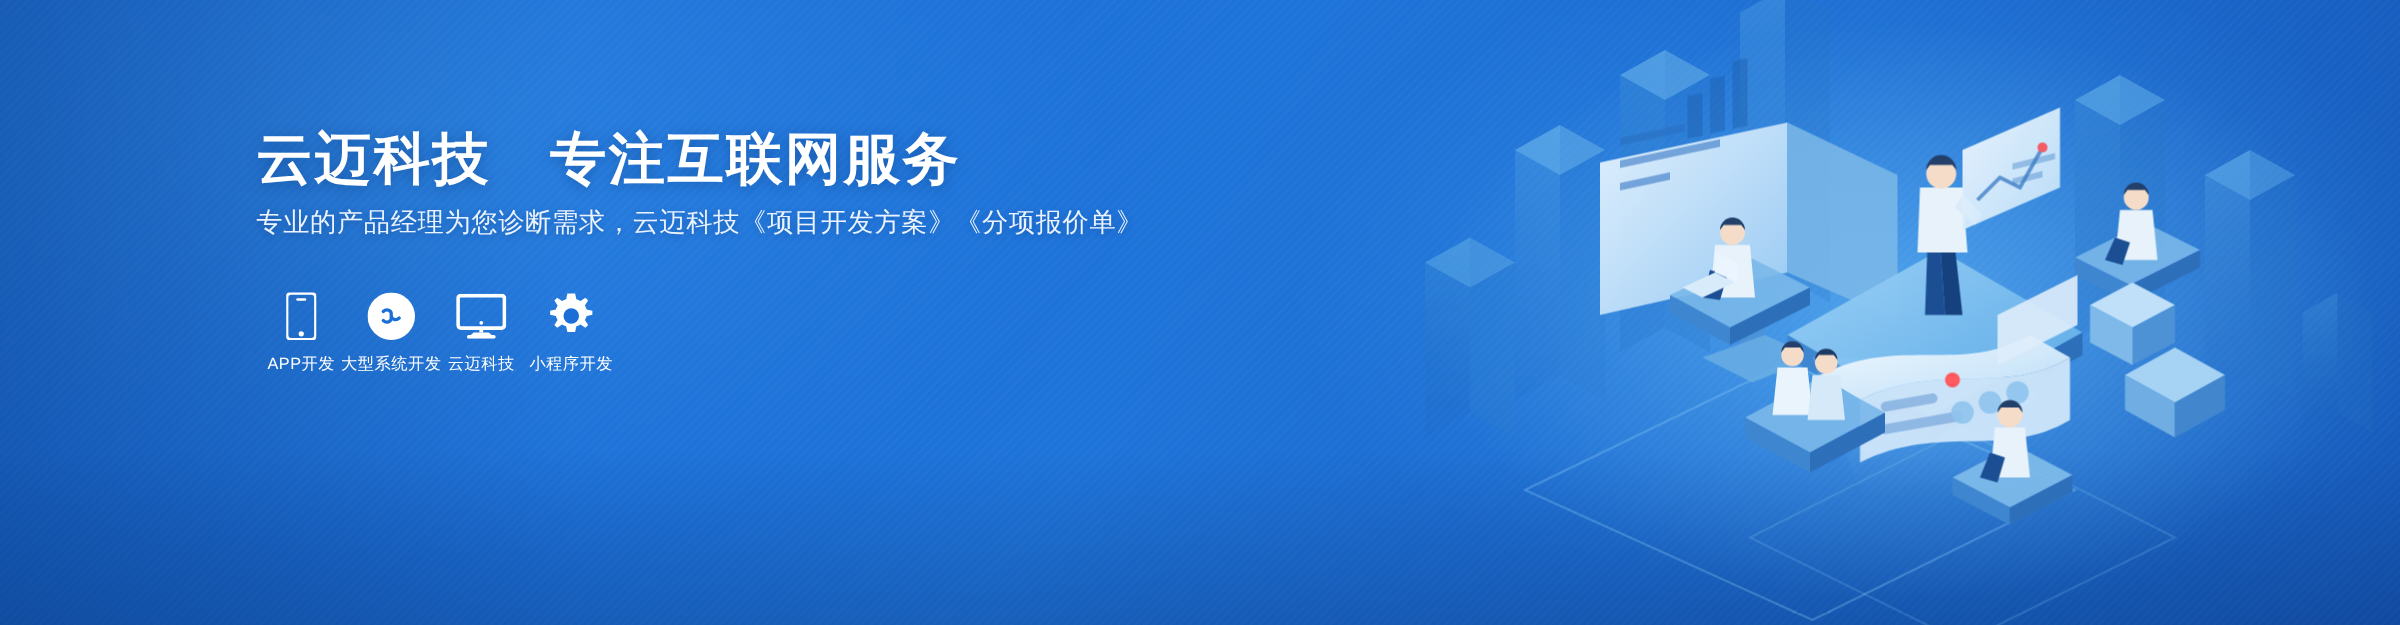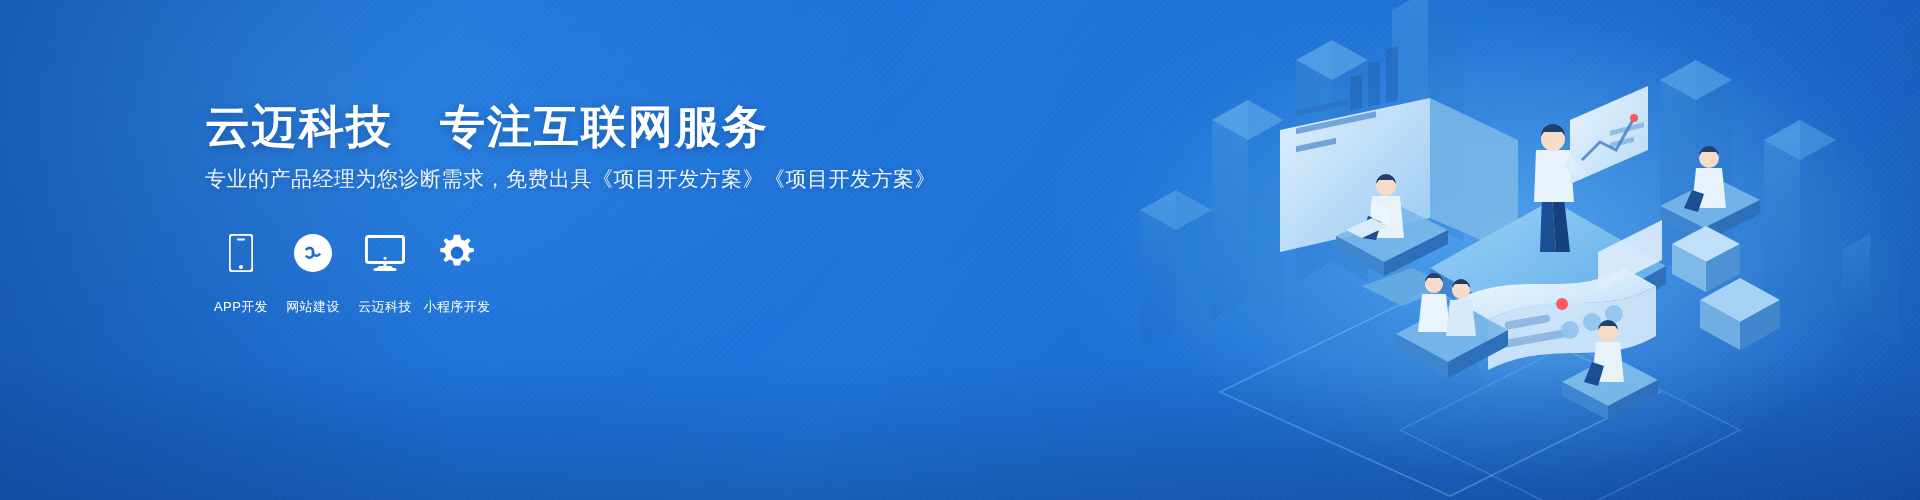--- a/index.html
+++ b/index.html
@@ -45,21 +45,21 @@
     text-shadow:0 1px 6px rgba(5,40,95,.30);
   }
   .subline.l1{top:147px;}
   .subline.l2{top:185px;}
 
   
   .services{position:absolute;left:0;top:232px;display:flex;align-items:flex-start;}
   .service{width:72px;display:flex;flex-direction:column;align-items:center;cursor:pointer;}
   .service .ico{height:42px;display:flex;align-items:center;justify-content:center;}
   .service .cap{
-    margin-top:24px;font-size:13px;color:#ffffff;white-space:nowrap;letter-spacing:.4px;
+    margin-top:8px;font-size:13px;color:#ffffff;white-space:nowrap;letter-spacing:.4px;
   }
   .service svg{display:block;}
 
   
   .art{position:absolute;right:0;top:0;width:820px;height:500px;}
   .art svg{display:block;}
 </style>
 </head>
 <body>
 
@@ -267,21 +267,21 @@
   </div>
 
   <div class="content">
 
     <h1 class="headline">
       <span>云迈科技</span>
       <span class="gap"></span>
       <span>专注互联网服务</span>
     </h1>
 
-    <p class="subline l1">专业的产品经理为您诊断需求，免费出具《项目开发方案》《项目开发方案》</p>
+    <p class="subline l1">专业的产品经理为您诊断需求，云迈科技《项目开发方案》《分项报价单》</p>
 
     <div class="services">
 
       <div class="service">
         <span class="ico">
           <svg width="24" height="38" viewBox="0 0 24 38" fill="#fff">
             <rect x="0.5" y="0.5" width="23" height="37" rx="3.5" ry="3.5" fill="none" stroke="#fff" stroke-width="2.4"></rect>
             <rect x="8" y="4.6" width="8" height="2" rx="1" fill="#fff"></rect>
             <circle cx="12" cy="33" r="2.1" fill="#fff"></circle>
           </svg>
@@ -290,21 +290,21 @@
       </div>
 
       <div class="service">
         <span class="ico">
           <svg width="38" height="38" viewBox="0 0 38 38">
             <circle cx="19" cy="19" r="19" fill="#fff"></circle>
             <path d="M12.6 15.2 c2.8 -2.6 6.8 -0.9 6.4 2.6 c-0.4 3.5 3.6 5.2 6.4 2.6" fill="none" stroke="#1b6ed6" stroke-width="2.6" stroke-linecap="round"></path>
             <path d="M12.6 22.4 c2.8 2.6 6.8 0.9 6.4 -2.6" fill="none" stroke="#1b6ed6" stroke-width="2.6" stroke-linecap="round"></path>
           </svg>
         </span>
-        <span class="cap">网站建设</span>
+        <span class="cap">大型系统开发</span>
       </div>
 
 
       <div class="service">
         <span class="ico">
           <svg width="40" height="36" viewBox="0 0 40 36" fill="none" stroke="#fff">
             <rect x="1.4" y="1.4" width="37.2" height="26" rx="2.4" stroke-width="3"></rect>
             <circle cx="20" cy="23.2" r="1.5" fill="#fff" stroke="none"></circle>
             <path d="M20 28 L20 31" stroke-width="3"></path>
             <path d="M10 34.4 L30 34.4" stroke-width="3" stroke-linecap="round"></path>

